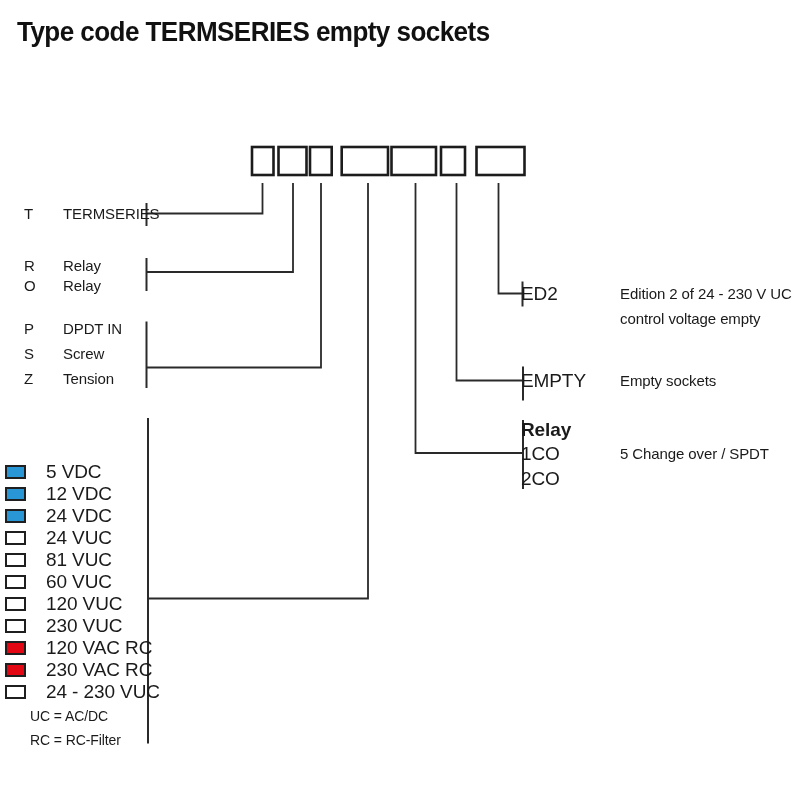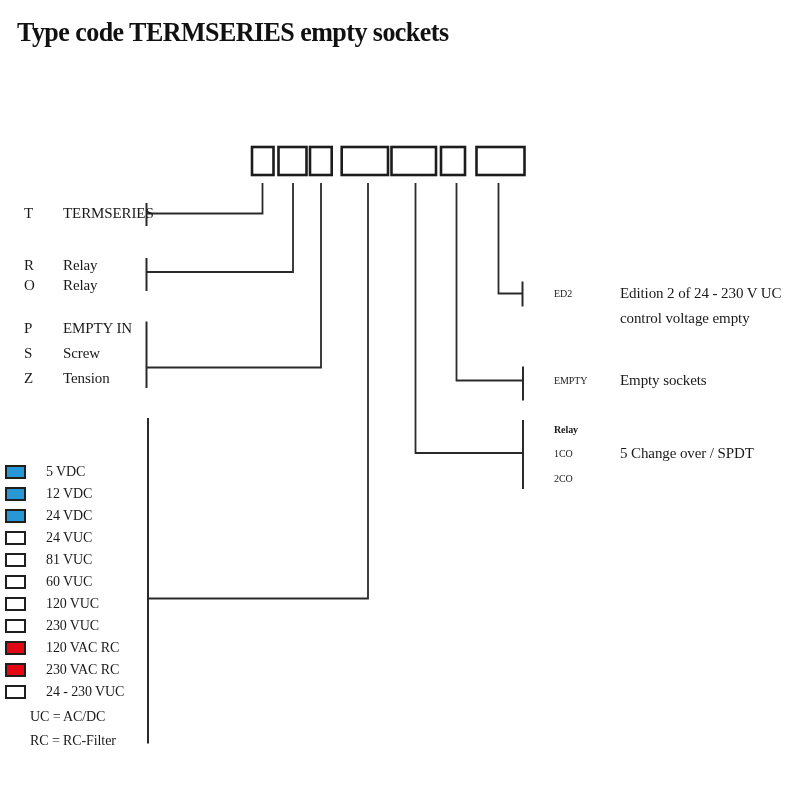--- a/index.html
+++ b/index.html
@@ -1,32 +1,32 @@
 <!DOCTYPE html>
 <html><head>
 <meta charset="utf-8">
 <style>
   html,body{margin:0;padding:0;background:#fff;}
   #canvas{
     position:relative;width:800px;height:800px;background:#ffffff;
-    font-family:Liberation Serif, serif;color:#1a1a1a;overflow:hidden;
+    font-family:Liberation Sans, sans-serif;color:#1a1a1a;overflow:hidden;
   }
   #diagram-svg{position:absolute;left:0;top:0;width:800px;height:800px;pointer-events:none;}
   .title{
     position:absolute;left:17px;top:16px;font-size:28px;font-weight:bold;
     letter-spacing:-0.6px;transform:scaleX(0.93);transform-origin:left top;
     white-space:nowrap;color:#111;
   }
   .code-row{position:absolute;left:4px;font-size:15px;line-height:19px;height:19px;white-space:nowrap;letter-spacing:-0.1px;margin-left:20px;}
   .code-row .code{display:inline-block;width:39px;}
   .cv-head{position:absolute;left:5px;top:418px;font-size:15px;font-weight:bold;line-height:20px;letter-spacing:-0.1px;}
-  .cv-row{position:absolute;left:5px;height:18px;display:flex;align-items:center;font-size:14px;letter-spacing:-0.1px;white-space:nowrap;}
+  .cv-row{position:absolute;left:5px;height:18px;display:flex;align-items:center;font-size:19px;letter-spacing:-0.1px;white-space:nowrap;}
   .swatch{width:21px;height:14px;border:2.5px solid #1f1f1f;box-sizing:border-box;margin-right:20px;flex:0 0 auto;}
   .note{position:absolute;left:30px;font-size:14px;line-height:19px;height:19px;white-space:nowrap;letter-spacing:-0.1px;}
-  .r-code{position:absolute;left:554px;font-size:10px;line-height:19px;height:19px;white-space:nowrap;letter-spacing:-0.1px;}
+  .r-code{position:absolute;left:521px;font-size:19px;line-height:19px;height:19px;white-space:nowrap;letter-spacing:-0.1px;}
   .r-desc{position:absolute;left:620px;font-size:15px;line-height:19px;height:19px;white-space:nowrap;letter-spacing:-0.1px;}
   .bold{font-weight:bold;}
 </style>
 </head>
 <body>
 
 <div id="canvas">
 
   <svg id="diagram-svg" viewBox="0 0 800 800" xmlns="http://www.w3.org/2000/svg">
     <g fill="#ffffff" stroke="#1c1c1c" stroke-width="2.6">
@@ -68,21 +68,21 @@
   <div class="code-row" style="top:204px">
     <span class="code">T</span><span>TERMSERIES</span>
   </div>
   <div class="code-row" style="top:256px">
     <span class="code">R</span><span>Relay</span>
   </div>
   <div class="code-row" style="top:276px">
     <span class="code">O</span><span>Relay</span>
   </div>
   <div class="code-row" style="top:319px">
-    <span class="code">P</span><span>EMPTY IN</span>
+    <span class="code">P</span><span>DPDT IN</span>
   </div>
   <div class="code-row" style="top:344px">
     <span class="code">S</span><span>Screw</span>
   </div>
   <div class="code-row" style="top:369px">
     <span class="code">Z</span><span>Tension</span>
   </div>
 
 
   <div class="cv-row" style="top:463px">

